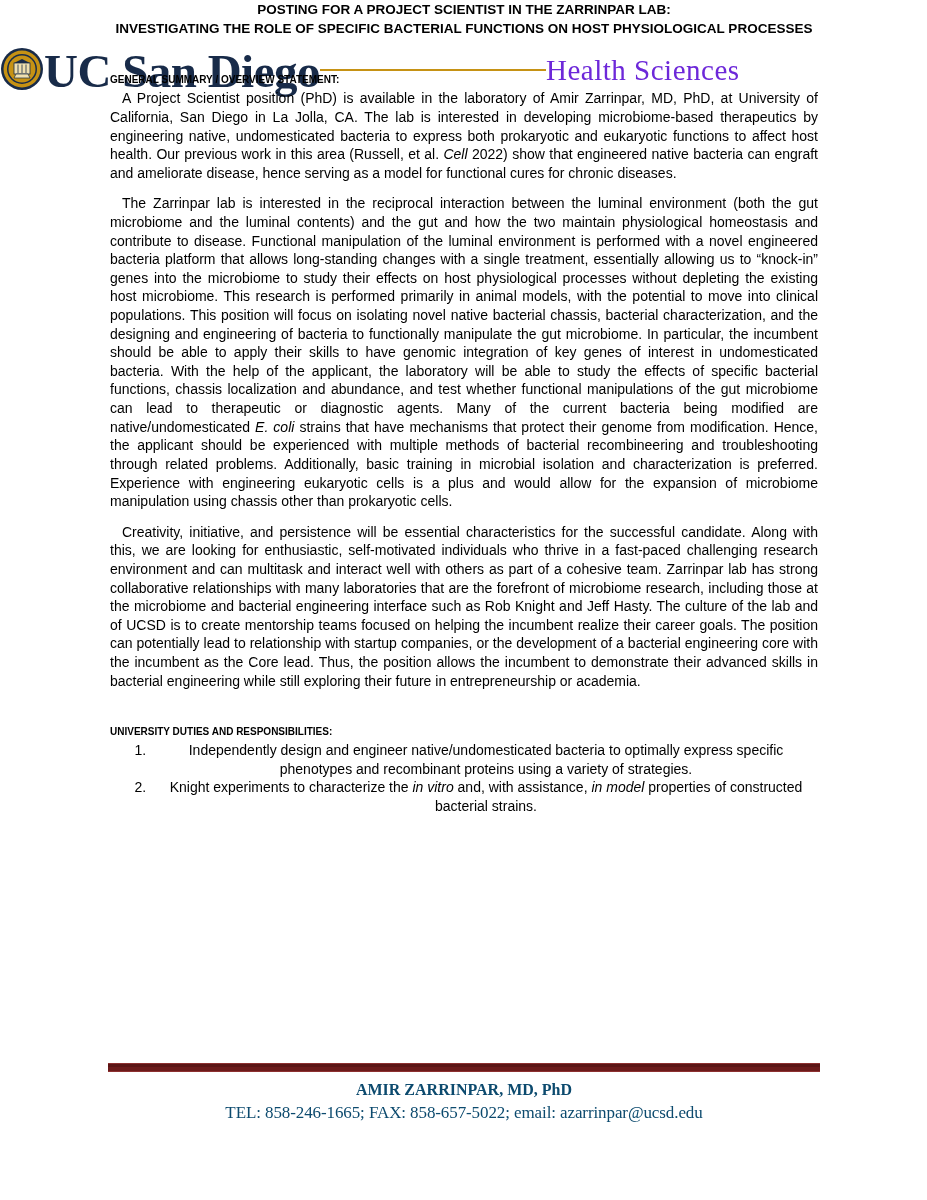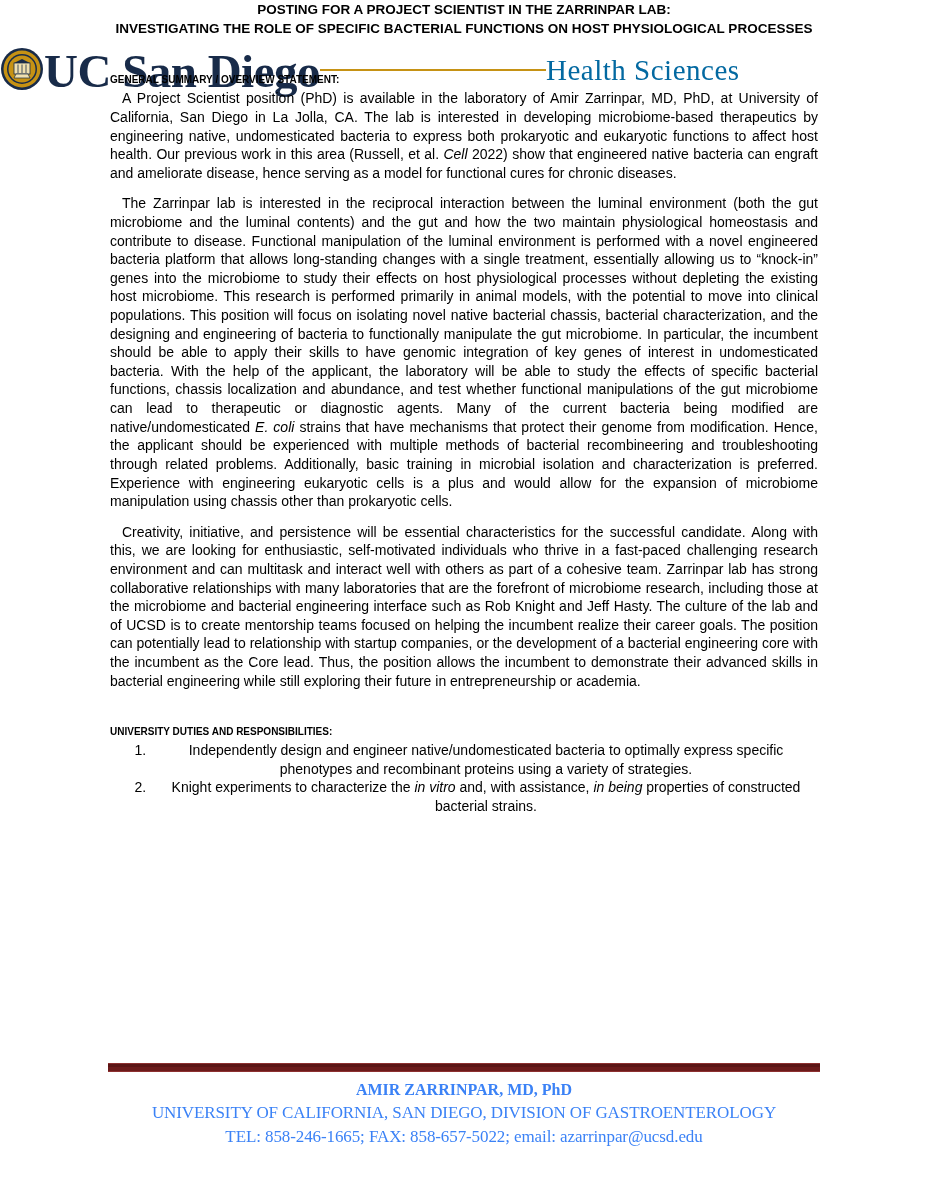--- a/index.html
+++ b/index.html
@@ -46,21 +46,21 @@
     width: 226px;
     height: 2px;
     background: #C69214;
     margin-top: 3px;
     margin-bottom: 4px;
   }
   .logo-sub {
     font-family: "Liberation Serif", serif;
     font-size: 29px;
     line-height: 1.0;
-    color: #0369a1;
+    color: #6d28d9;
     letter-spacing: 0.5px;
     white-space: nowrap;
   }
   .logo-sub .sc { font-size: 29px; }
 
   
   .doc {
     position: absolute;
     left: 110px;
     top: 0;
@@ -114,21 +114,21 @@
     background: #6B1A1A;
     border-top: 1px solid #8d3030;
     border-bottom: 1px solid #8d3030;
     box-shadow: inset 0 3px 0 0 #5a1414;
     margin-bottom: 7px;
   }
   .footer-line {
     font-family: "Liberation Serif", serif;
     font-size: 17px;
     line-height: 1.38;
-    color: #3b82f6;
+    color: #0c4a6e;
     letter-spacing: -0.1px;
   }
   .footer-line.name {
     font-weight: bold;
     font-size: 16px;
     letter-spacing: 0;
   }
   i { font-style: italic; }
 </style>
 </head>
@@ -166,23 +166,22 @@
   <p class="body first"><span>A Project Scientist position (PhD) is available in the laboratory of Amir Zarrinpar, MD, PhD, at University of California, San Diego in La Jolla, CA. The lab is interested in developing microbiome-based therapeutics by engineering native, undomesticated bacteria to express both prokaryotic and eukaryotic functions to affect host health. Our previous work in this area (Russell, et al. </span><i>Cell</i><span> 2022) show that engineered native bacteria can engraft and ameliorate disease, hence serving as a model for functional cures for chronic diseases.</span></p>
 
   <p class="body"><span>The Zarrinpar lab is interested in the reciprocal interaction between the luminal environment (both the gut microbiome and the luminal contents) and the gut and how the two maintain physiological homeostasis and contribute to disease. Functional manipulation of the luminal environment is performed with a novel engineered bacteria platform that allows long-standing changes with a single treatment, essentially allowing us to “knock-in” genes into the microbiome to study their effects on host physiological processes without depleting the existing host microbiome. This research is performed primarily in animal models, with the potential to move into clinical populations. This position will focus on isolating novel native bacterial chassis, bacterial characterization, and the designing and engineering of bacteria to functionally manipulate the gut microbiome. In particular, the incumbent should be able to apply their skills to have genomic integration of key genes of interest in undomesticated bacteria. With the help of the applicant, the laboratory will be able to study the effects of specific bacterial functions, chassis localization and abundance, and test whether functional manipulations of the gut microbiome can lead to therapeutic or diagnostic agents. Many of the current bacteria being modified are native/undomesticated </span><i>E. coli</i><span> strains that have mechanisms that protect their genome from modification. Hence, the applicant should be experienced with multiple methods of bacterial recombineering and  troubleshooting through related problems. Additionally, basic training in microbial isolation and characterization is preferred. Experience with engineering eukaryotic cells is a plus and would allow for the expansion of microbiome manipulation using chassis other than prokaryotic cells.</span></p>
 
   <p class="body">Creativity, initiative, and persistence will be essential characteristics for the successful candidate. Along with this, we are looking for enthusiastic, self-motivated individuals who thrive in a fast-paced challenging research environment and can multitask and interact well with others as part of a cohesive team. Zarrinpar lab has strong collaborative relationships with many laboratories that are the forefront of microbiome research, including those at the microbiome and bacterial engineering interface such as Rob Knight and Jeff Hasty. The culture of the lab and of UCSD is to create mentorship teams focused on helping the incumbent realize their career goals. The position can potentially lead to relationship with startup companies, or the development of a bacterial engineering core with the incumbent as the Core lead. Thus, the position allows the incumbent to demonstrate their advanced skills in bacterial engineering while still exploring their future in entrepreneurship or academia.</p>
 
   <div class="section-head">UNIVERSITY DUTIES AND RESPONSIBILITIES:</div>
 
   <ol class="duties">
     <li>Independently design and engineer native/undomesticated bacteria to optimally express specific phenotypes and recombinant proteins using a variety of strategies.</li>
-    <li><span>Knight experiments to characterize the </span><i>in vitro</i><span> and, with assistance, </span><i>in being</i><span> properties of constructed bacterial strains.</span></li>
+    <li><span>Knight experiments to characterize the </span><i>in vitro</i><span> and, with assistance, </span><i>in model</i><span> properties of constructed bacterial strains.</span></li>
   </ol>
 
 </div>
 
 <div class="footer">
   <div class="footer-rule"></div>
   <div class="footer-line name">AMIR ZARRINPAR, MD, PhD</div>
-  <div class="footer-line">UNIVERSITY OF CALIFORNIA, SAN DIEGO, DIVISION OF GASTROENTEROLOGY</div>
   <div class="footer-line">TEL: 858-246-1665; FAX: 858-657-5022; email: azarrinpar@ucsd.edu</div>
 </div>
 
 </body></html>

